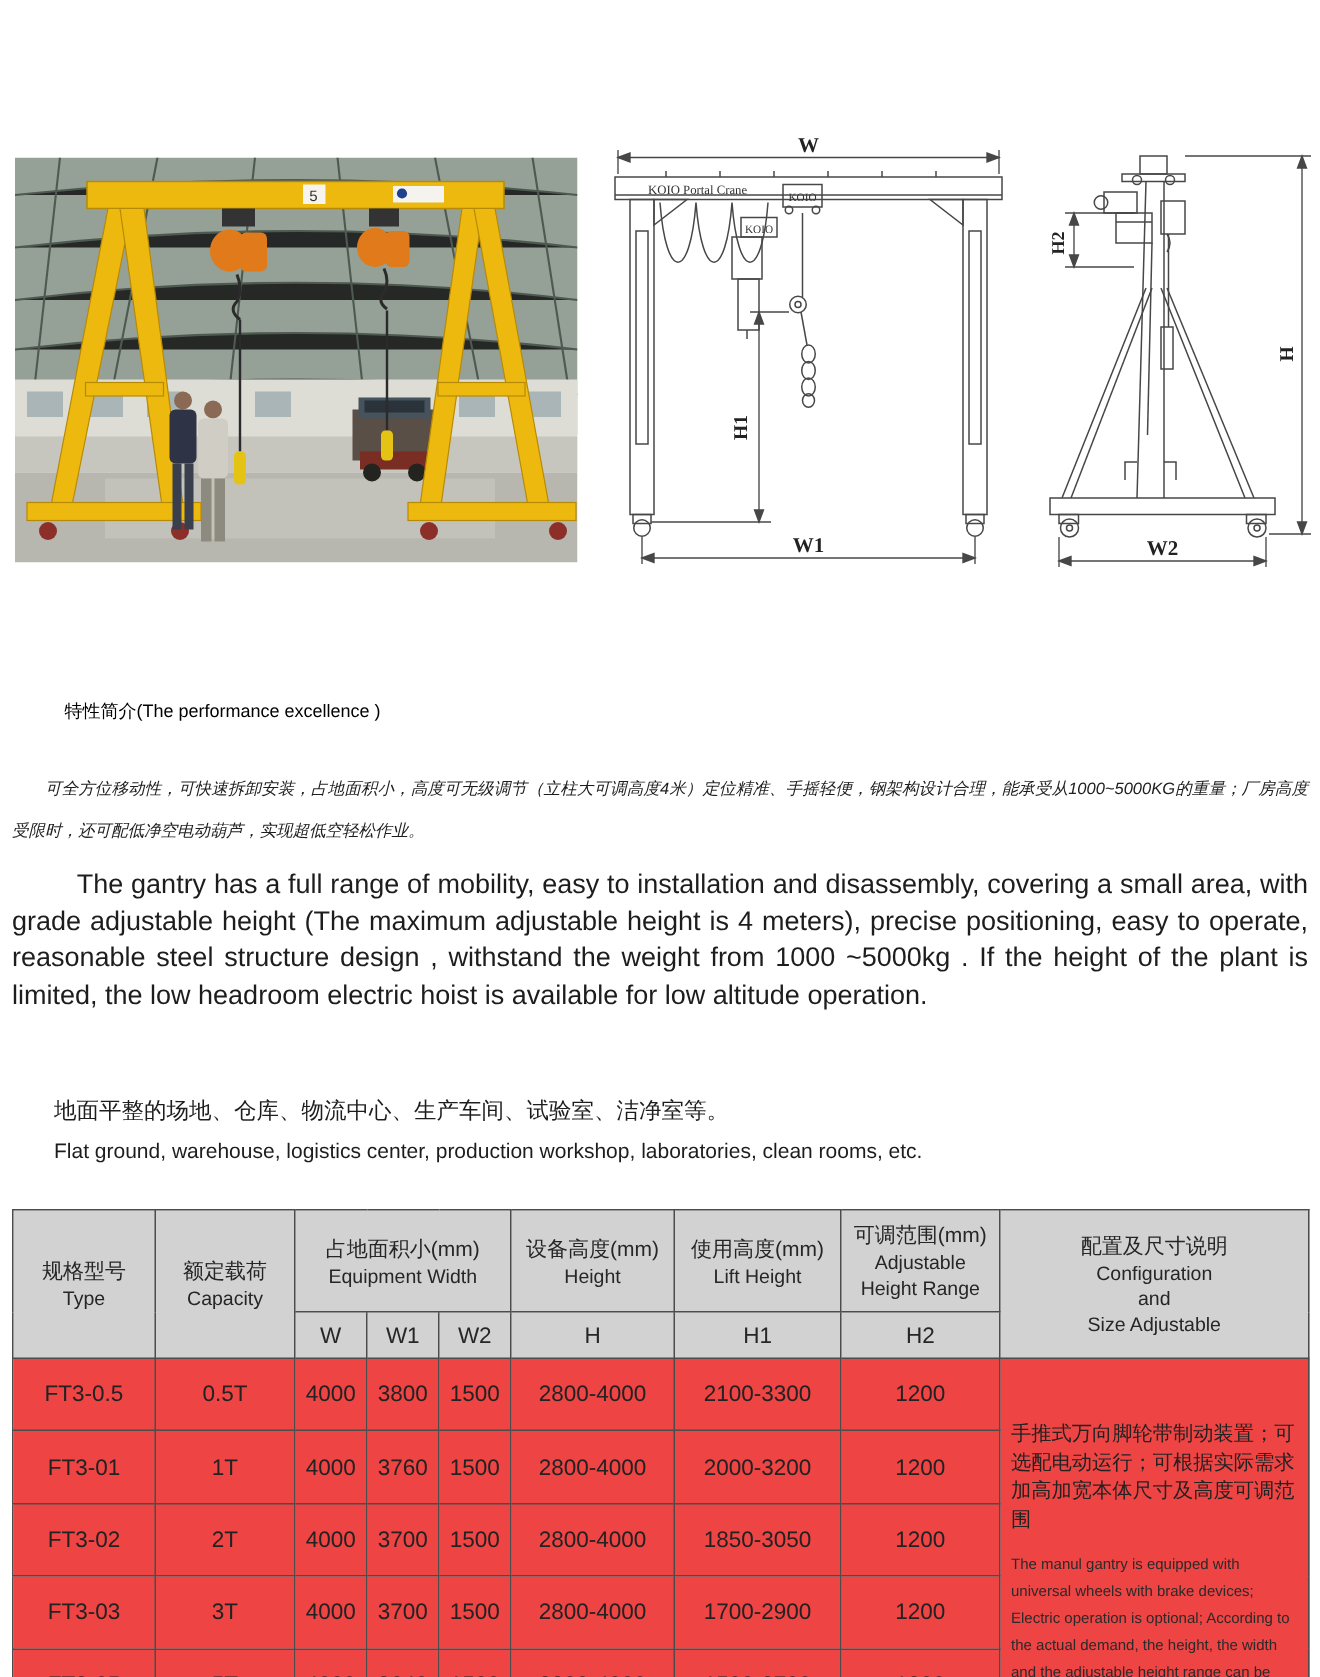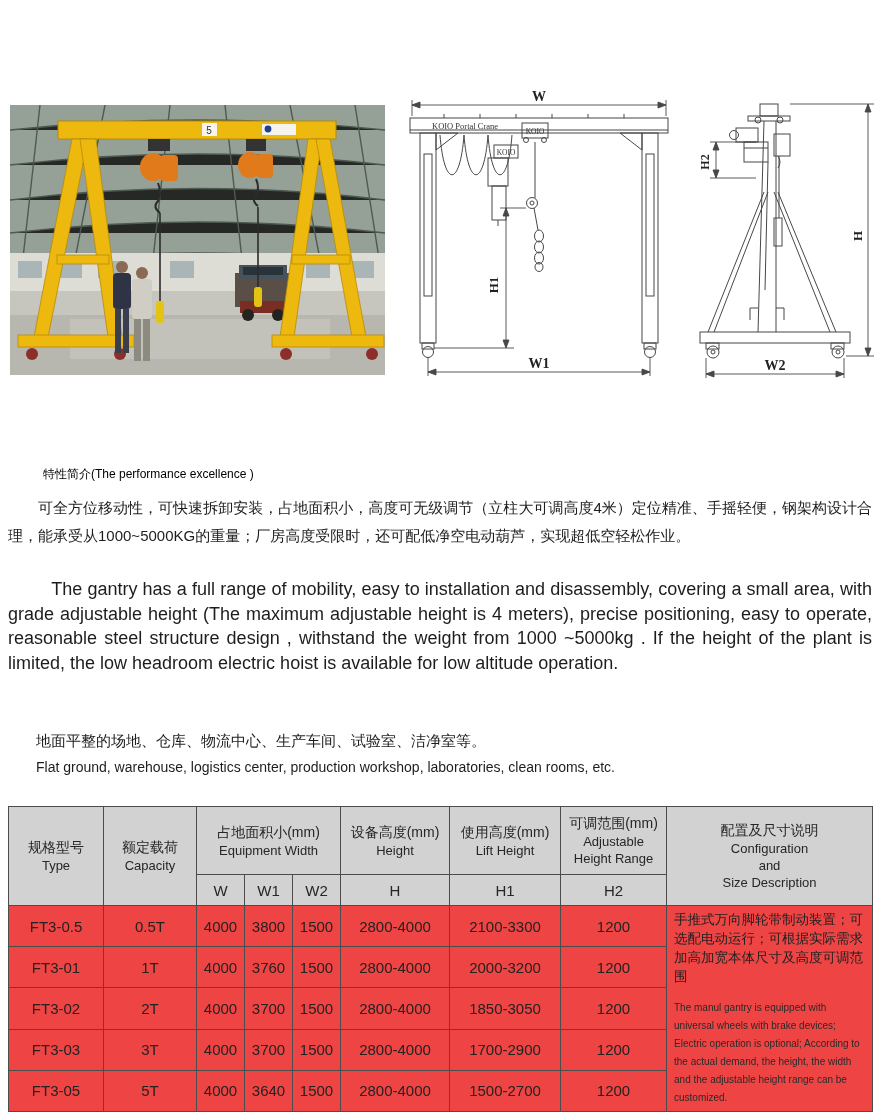--- a/index.html
+++ b/index.html
@@ -9,36 +9,36 @@
   
   .photo{position:absolute;left:10px;top:105px;width:375px;height:270px;}
   .draw-front{position:absolute;left:398px;top:90px;width:284px;height:292px;}
   .draw-side{position:absolute;left:686px;top:90px;width:192px;height:292px;}
 
   
   .sec-title{position:absolute;left:8px;font-size:12px;font-weight:normal;color:#000;margin-left:35px;}
   #title-perf{top:466px;}
   #title-occ{top:696px;}
   .para{position:absolute;left:8px;width:864px;color:#1d1d1d;text-align:justify;}
-  #para-perf-zh{top:494px;font-size:15px;line-height:28px;text-indent:2em;}
+  #para-perf-zh{top:512px;font-size:11px;line-height:28px;text-indent:2em;font-style:italic;}
   #para-perf-en{top:577px;font-size:18px;line-height:24.5px;text-indent:2.4em;}
   #para-occ-zh{top:729px;left:36px;width:820px;font-size:15px;line-height:24px;text-align:left;}
   #para-occ-en{top:755px;left:36px;width:820px;font-size:14px;line-height:24px;text-align:left;}
 
   
   .spec-table{position:absolute;left:8px;top:806px;width:864px;border-collapse:collapse;table-layout:fixed;}
   .spec-table th,.spec-table td{border:1px solid #4c4c4c;padding:0;vertical-align:middle;text-align:center;}
   .spec-table thead th{background:#d2d2d2;font-weight:normal;color:#262626;}
   .hzh{font-size:14px;line-height:19px;}
   .hen{font-size:13px;line-height:17px;}
   .sub-h{font-size:15px;height:30px;}
   .row-h1{height:68px;}
   .spec-table tbody td{font-size:15px;height:40px;color:#222;background:#ef4444;}
   td.cfg{text-align:left;vertical-align:middle;padding:4px 7px;}
-  .cfg-zh{font-size:13.5px;line-height:19px;color:#222;}
+  .cfg-zh{font-size:13.5px;line-height:19px;color:#222;margin-top:36px;}
   .cfg-en{font-size:10px;line-height:18px;color:#2a2a2a;margin-top:13px;}
 
   
   .tl{stroke:#474747;fill:none;stroke-width:1;}
   .dim{stroke:#474747;fill:none;stroke-width:0.9;}
   .dimlbl{font-family:"Liberation Serif", serif;font-weight:bold;fill:#222;}
   .koio{font-family:"Liberation Serif", serif;fill:#333;}
 </style>
 </head>
 <body>
@@ -341,21 +341,21 @@
         </th>
         <th>
           <div class="hzh">可调范围(mm)</div>
             <div class="hen">Adjustable</div>
             <div class="hen">Height Range</div>
         </th>
         <th rowspan="2">
           <div class="hzh">配置及尺寸说明</div>
             <div class="hen">Configuration</div>
             <div class="hen">and</div>
-            <div class="hen">Size Description</div>
+            <div class="hen">Size Adjustable</div>
         </th>
       </tr>
       <tr>
         <th class="sub-h">W</th>
         <th class="sub-h">W1</th>
         <th class="sub-h">W2</th>
         <th class="sub-h">H</th>
         <th class="sub-h">H1</th>
         <th class="sub-h">H2</th>
       </tr>

